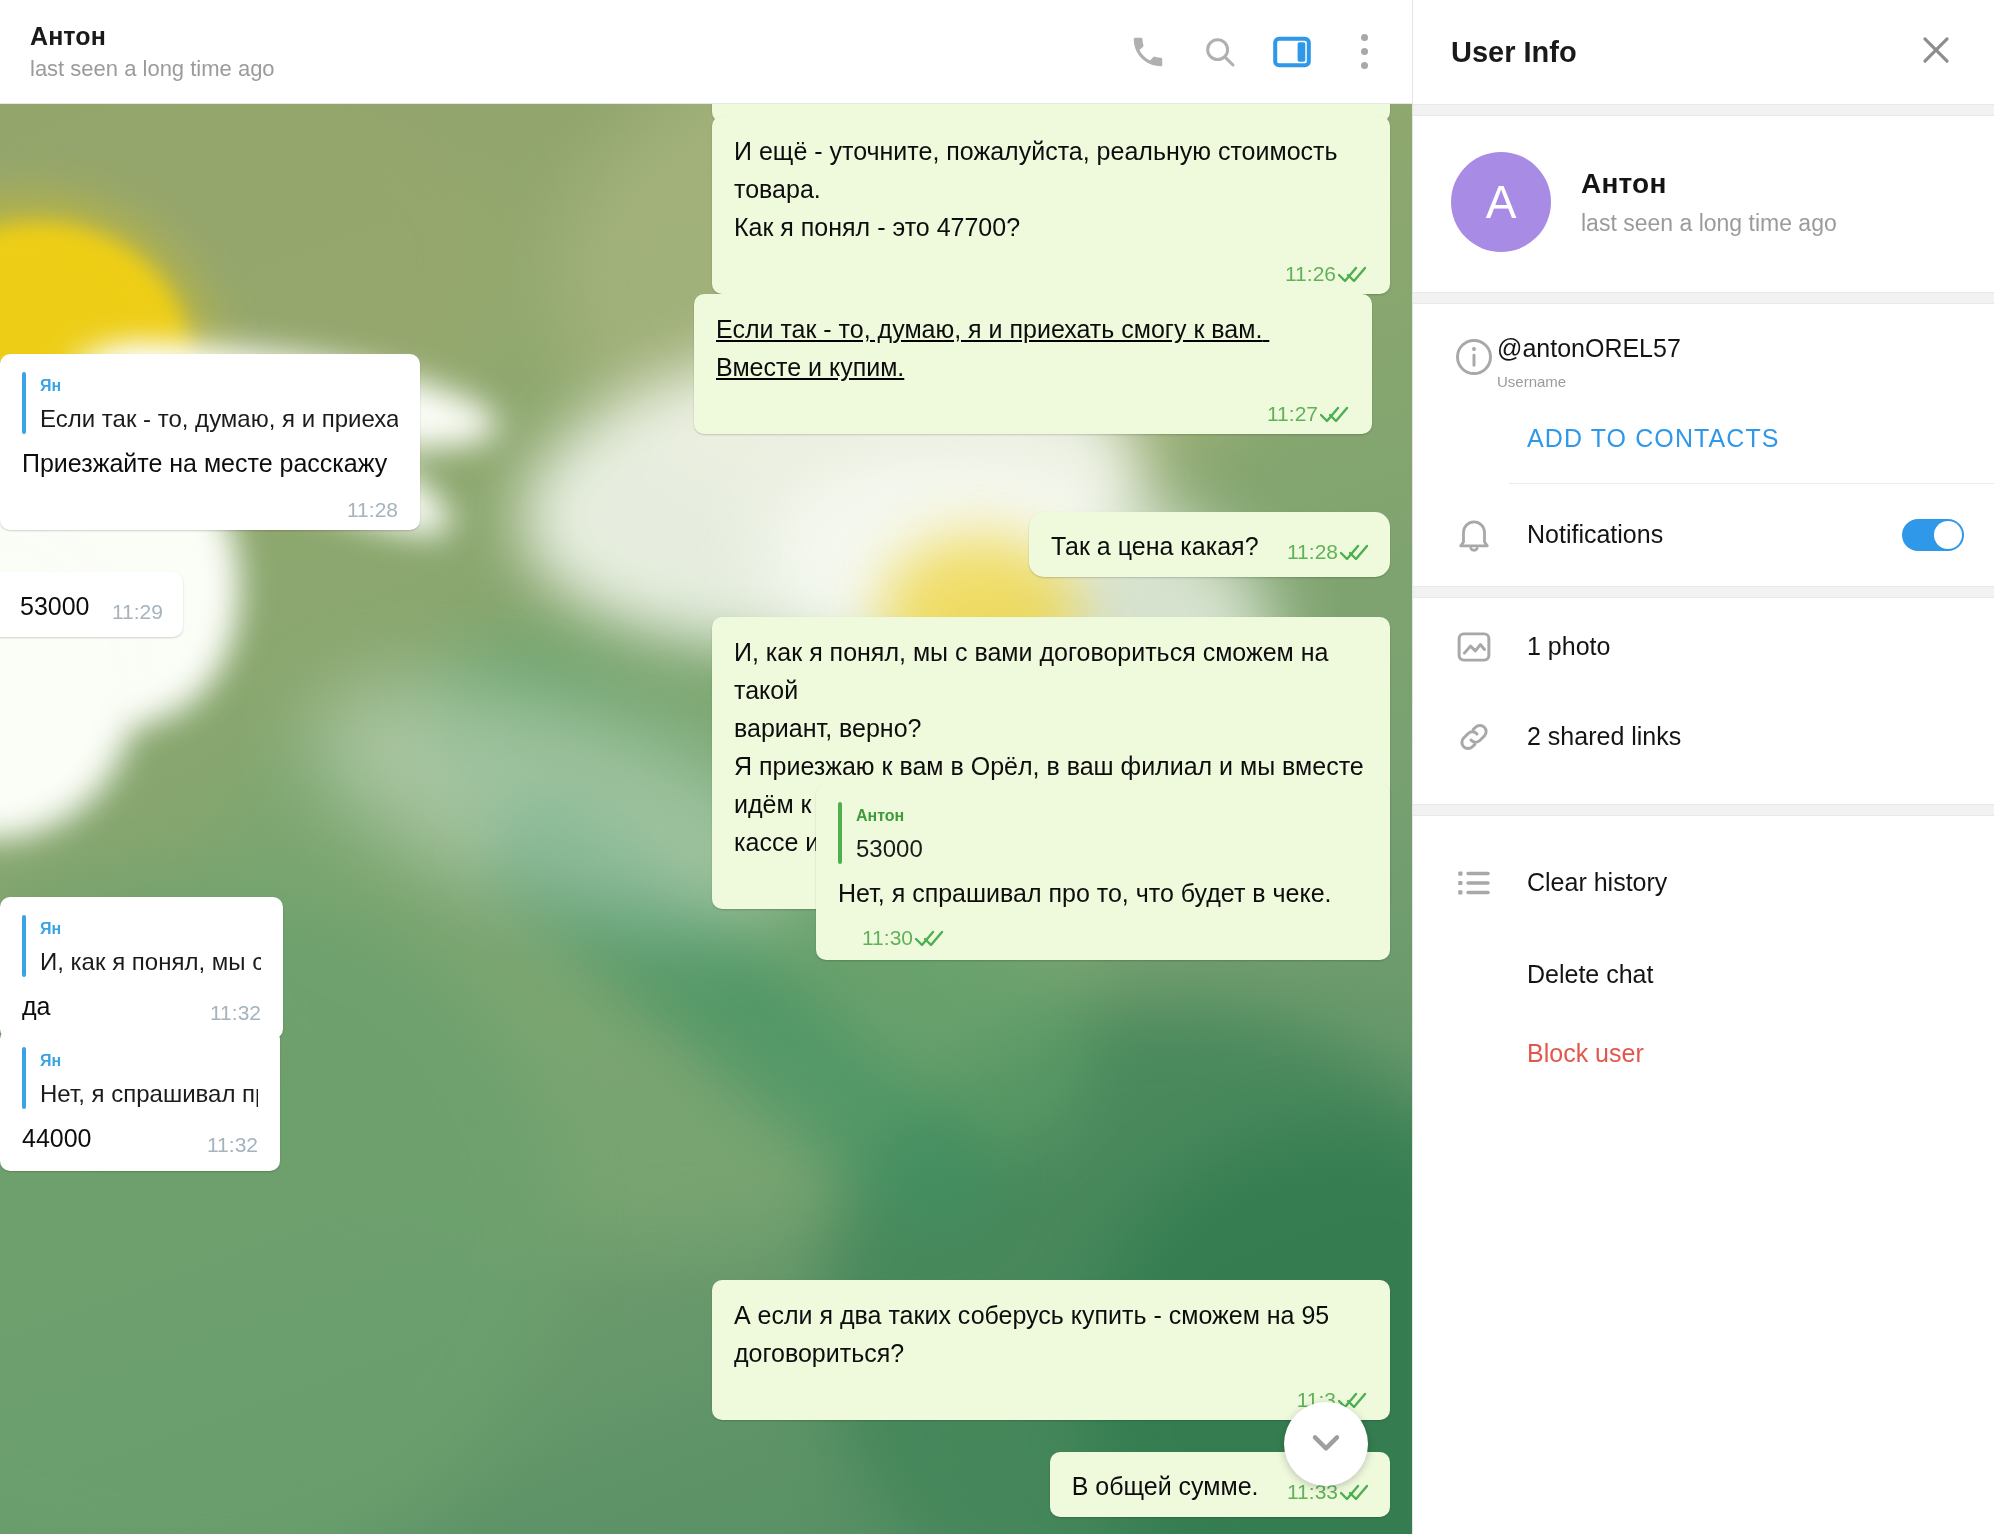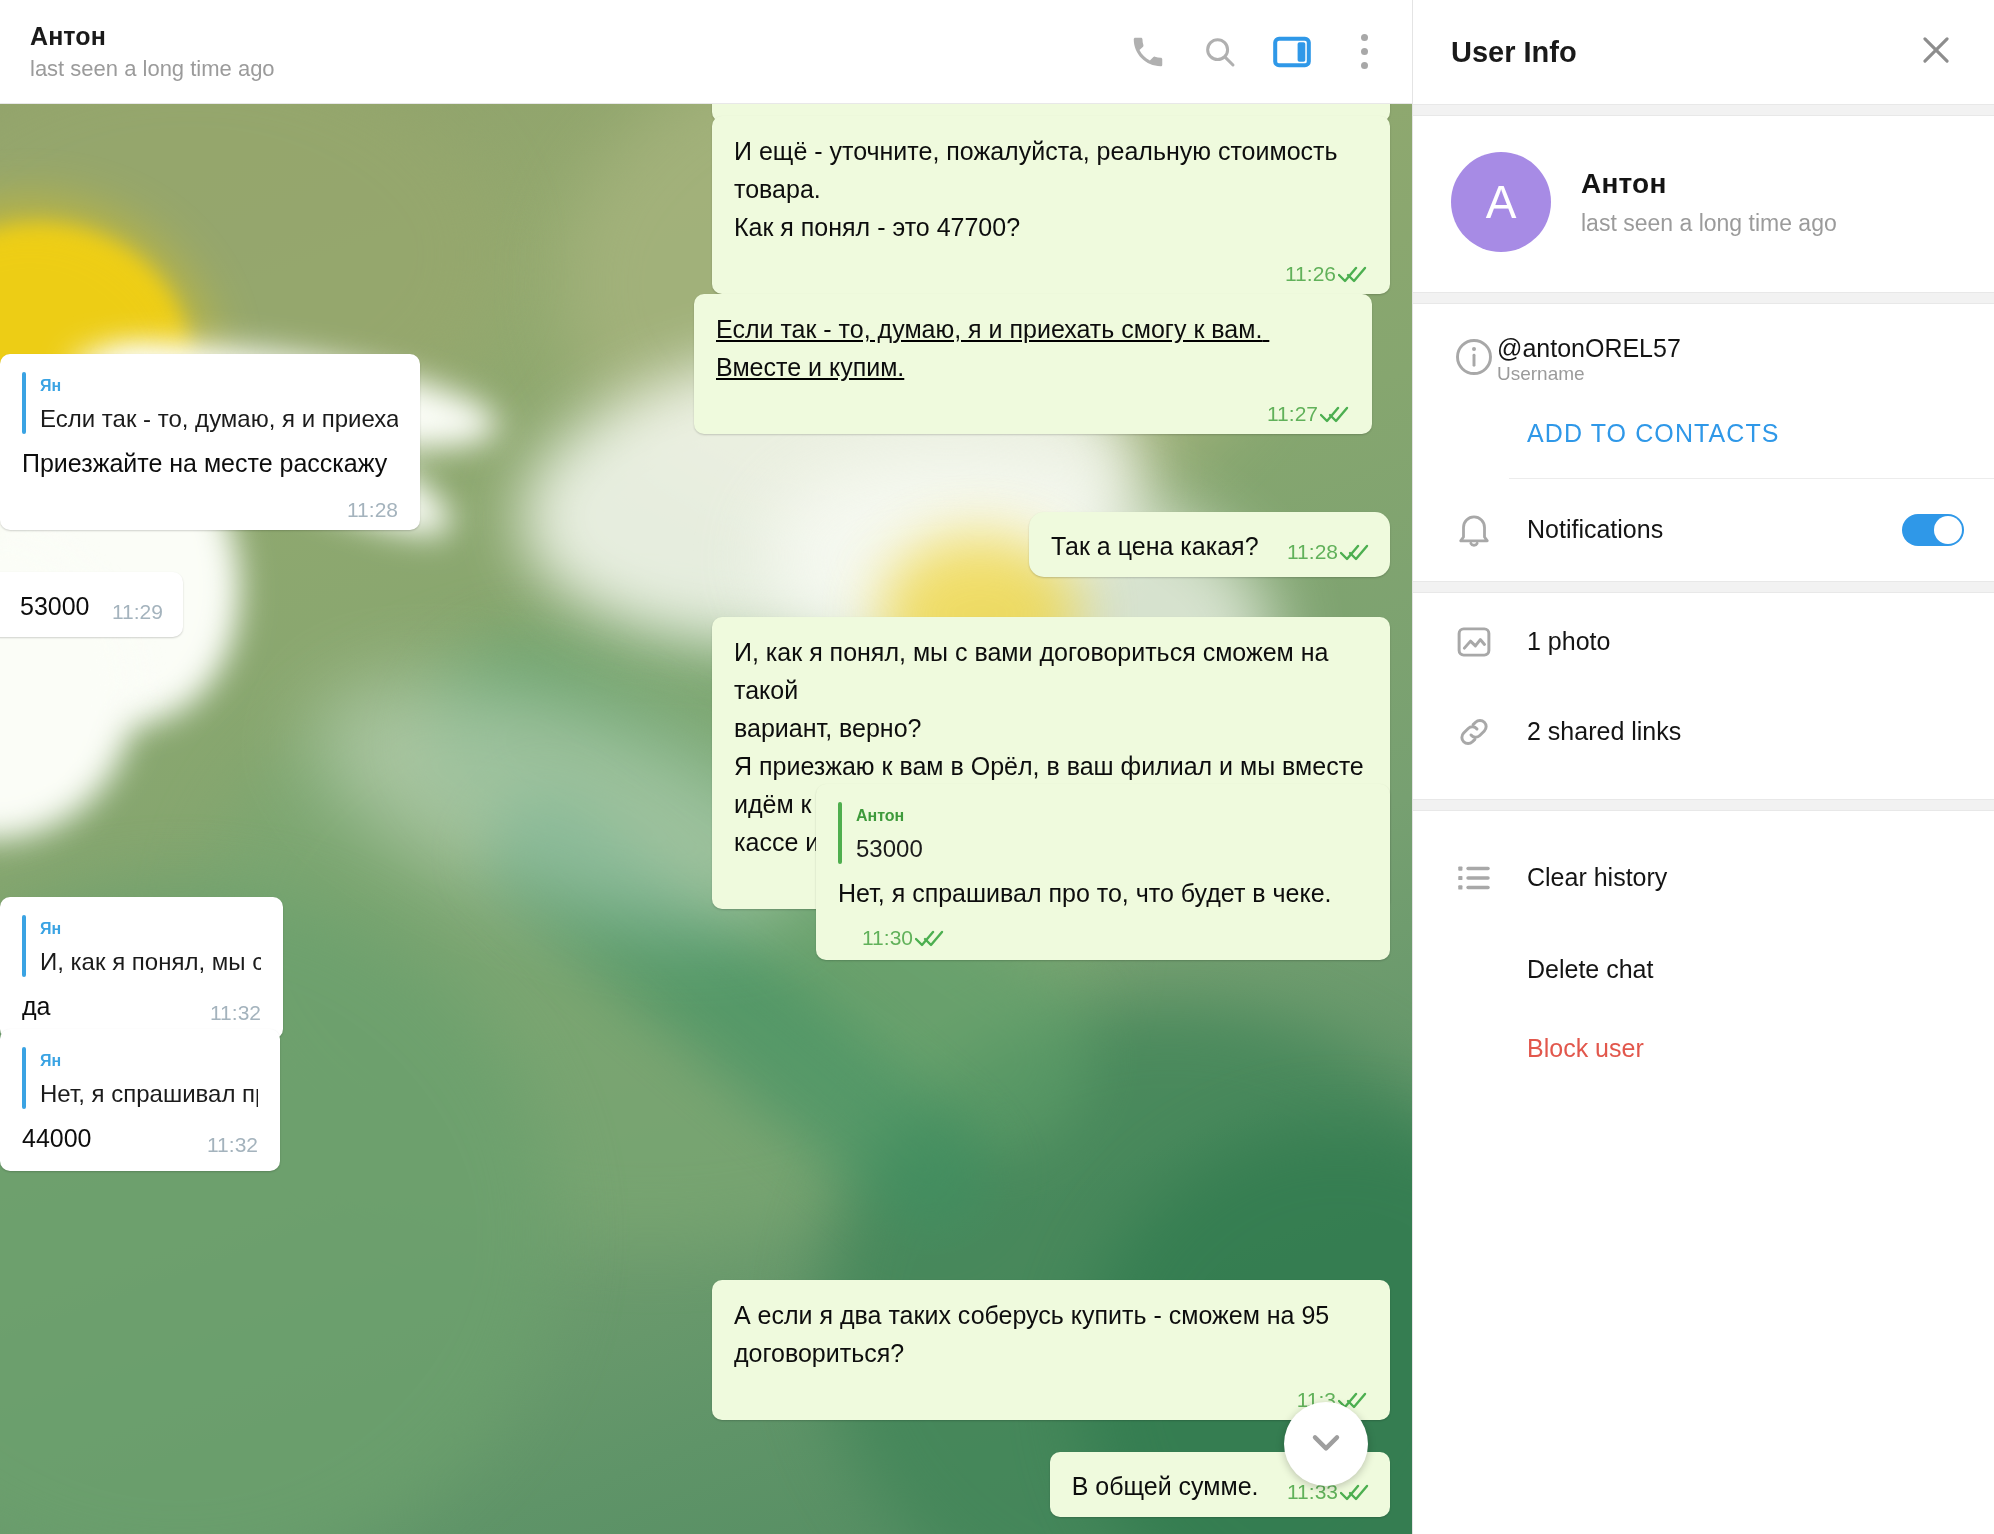--- a/index.html
+++ b/index.html
@@ -149,21 +149,21 @@
   }
   .profile-text { min-width: 0; }
   .profile-name { font-size: 28px; font-weight: bold; color: #141414; letter-spacing: .2px; }
   .profile-status { font-size: 23px; color: #9b9b9b; margin-top: 10px; }
 
   .section { padding: 4px 0 0 0; }
   .info-row { display: flex; align-items: flex-start; padding: 26px 30px 10px 38px; }
   .row-icon { width: 46px; height: 46px; flex: 0 0 46px; display: flex; align-items: center; justify-content: center; }
   .row-main { flex: 1 1 auto; min-width: 0; padding-top: 0; }
   .row-value { font-size: 25px; color: #141414; line-height: 1.15; }
-  .row-label { font-size: 19px; color: #9b9b9b; }
+  .row-label { font-size: 15px; color: #9b9b9b; margin-top: 10px; }
   .link-action {
     font-size: 25px; color: #2f98e8; letter-spacing: 1.1px;
     padding: 24px 30px 30px 114px; cursor: pointer;
   }
   .toggle-row { display: flex; align-items: center; padding: 28px 30px 28px 38px; gap: 30px; }
   .toggle-label { flex: 1 1 auto; font-size: 25px; color: #141414; }
   .switch { width: 62px; height: 32px; border-radius: 16px; background: #2f98e8; position: relative; cursor: pointer; }
   .switch .knob { position: absolute; top: 2px; right: 2px; width: 28px; height: 28px; border-radius: 50%; background: #fff; }
 
   .simple-row { display: flex; align-items: center; padding: 22px 30px 22px 38px; gap: 30px; cursor: pointer; }

